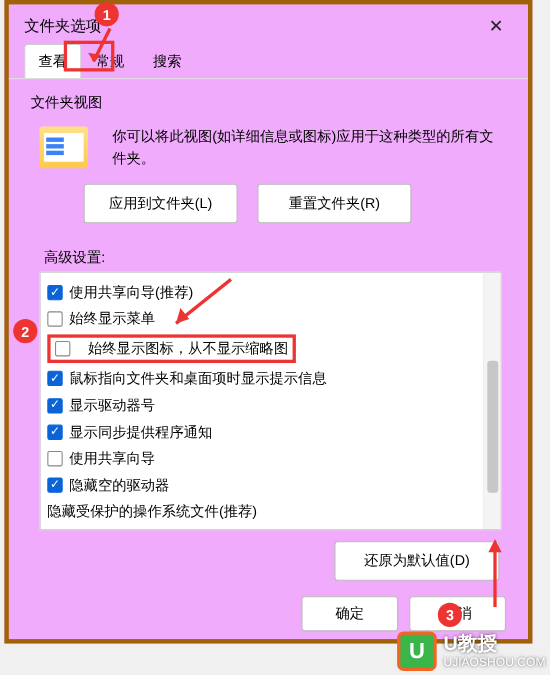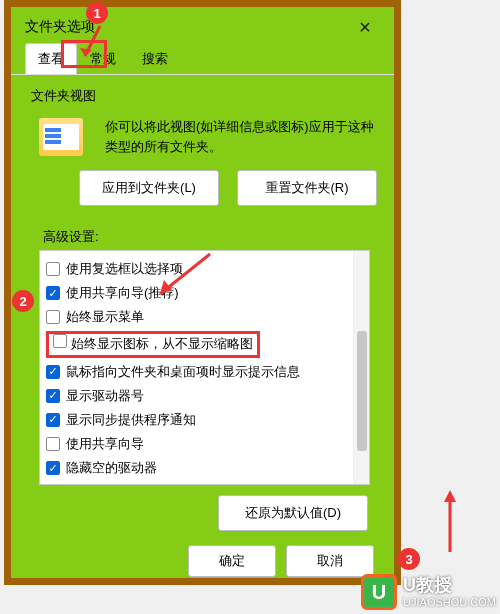--- a/index.html
+++ b/index.html
@@ -1,17 +1,17 @@
 <!DOCTYPE html>
 <html><head>
 <meta charset="utf-8">
 <style>
   * { box-sizing: border-box; margin: 0; padding: 0; font-family: "Microsoft YaHei", sans-serif; }
   body { width: 500px; height: 614px; background: #f0f0f0; position: relative; overflow: hidden; }
-  .window { width: 397px; height: 585px; background: #84cc16; border: 7px solid #a16207; position: absolute; top: 0; left: 4px; }
+  .window { width: 480px; height: 585px; background: #f0abfc; border: 4px solid #a16207; position: absolute; top: 0; left: 4px; }
   .titlebar { display: flex; justify-content: space-between; align-items: center; padding: 10px 14px 6px 14px; }
   .titlebar-title { font-size: 14px; }
   .close-btn { width: 30px; height: 20px; display:flex; align-items:center; justify-content:center; font-size:16px; color:#222; cursor:default;}
   .tabs { display: flex; padding: 0 14px; border-bottom: 1px solid #ddd; position: relative; }
   .tab { padding: 6px 12px; font-size: 13px; border: 1px solid transparent; border-bottom: none; cursor: pointer; position: relative; }
   .tab.active { border-color: #ccc; background: #fff; border-radius: 3px 3px 0 0; }
   .tab-highlight { position: absolute; border: 3px solid #e33; pointer-events: none; left: 50px; top: -3px; width: 46px; height: 28px; }
   .callout { position: absolute; width: 22px; height: 22px; border-radius: 50%; background: #e33; color: #fff; font-size: 13px; font-weight: bold; display:flex; align-items:center; justify-content:center; z-index: 20; }
   .c1 { top: 2px; left: 86px; }
   .c2 { top: 290px; left: 12px; }
@@ -26,21 +26,21 @@
   .folder-desc { font-size: 13px; flex:1; line-height:1.5; }
   .btn-row { display: flex; gap: 18px; padding: 4px 0 10px 48px; }
   .btn { border: 1px solid #bbb; background: #fff; padding: 8px 14px; font-size: 13px; border-radius: 3px; cursor: pointer; min-width: 140px; text-align:center; }
   .adv-label { font-size: 13px; padding: 0 20px 4px 32px; }
   .listbox { margin: 0 24px 0 28px; border: 1px solid #ccc; height: 235px; overflow: hidden; position: relative; background:#fff; }
   .list-inner { padding: 6px 4px; }
   .item { display: flex; align-items: center; gap: 6px; font-size: 13px; padding: 2px 2px; line-height: 1.55; white-space: nowrap; }
   .cb { width: 14px; height: 14px; border: 1px solid #888; border-radius: 2px; display:inline-flex; align-items:center; justify-content:center; font-size:11px; flex-shrink:0; }
   .cb.checked { background: #0a64d8; border-color:#0a64d8; color:#fff; }
   .cb.checked::after { content:"✓"; }
-  .item-highlight { border: 3px solid #e33; padding: 0 4px; display: inline-flex; gap:4px; }
+  .item-highlight { border: 3px solid #e33; padding: 0 4px; display: inline-flex; align-items:center; gap:16px; }
   .scrollbar { position:absolute; right:0; top:0; width:16px; height:100%; background:#f4f4f4; border-left:1px solid #eee;}
   .thumb { position:absolute; right:2px; width:10px; top:80px; height:120px; background:#c7c7c7; border-radius:3px;}
   .restore-row { display:flex; justify-content:flex-end; padding: 10px 26px 6px 0;}
   .footer { display:flex; justify-content:flex-end; gap:10px; padding: 8px 20px 8px 0; border-top: none;}
   .footer .btn { min-width: 88px; padding: 6px 10px;}
   .watermark { position:absolute; right:4px; bottom:4px; display:flex; align-items:center; gap:6px; z-index:30;}
   .wm-logo { width:36px; height:36px; background:#39b54a; border:3px solid #f26522; border-radius:6px; display:flex; align-items:center; justify-content:center; color:#fff; font-weight:bold; font-size:20px;}
   .wm-text { display:flex; flex-direction:column; color:#fff; text-shadow: 0 0 3px rgba(0,0,0,.7); font-size:11px; line-height:1.2;}
   .wm-text .big { font-size:18px; font-weight:bold;}
   svg.arrow line, svg.arrow path { stroke:#e33; stroke-width:3; fill:none;}
@@ -70,24 +70,20 @@
     </div>
     <div class="btn-row">
       <button class="btn">应用到文件夹(L)</button>
       <button class="btn">重置文件夹(R)</button>
     </div>
   </div>
 
   <div class="adv-label">高级设置:</div>
   <div class="listbox">
     <div class="list-inner" id="list-inner">
-        <div class="item">
-          <span class="cb"></span>
-          <span>使用复选框以选择项</span>
-        </div>
         <div class="item">
           <span class="cb checked"></span>
           <span>使用共享向导(推荐)</span>
         </div>
         <div class="item">
           <span class="cb"></span>
           <span>始终显示菜单</span>
         </div>
         <div class="item">
           <span class="item-highlight">

